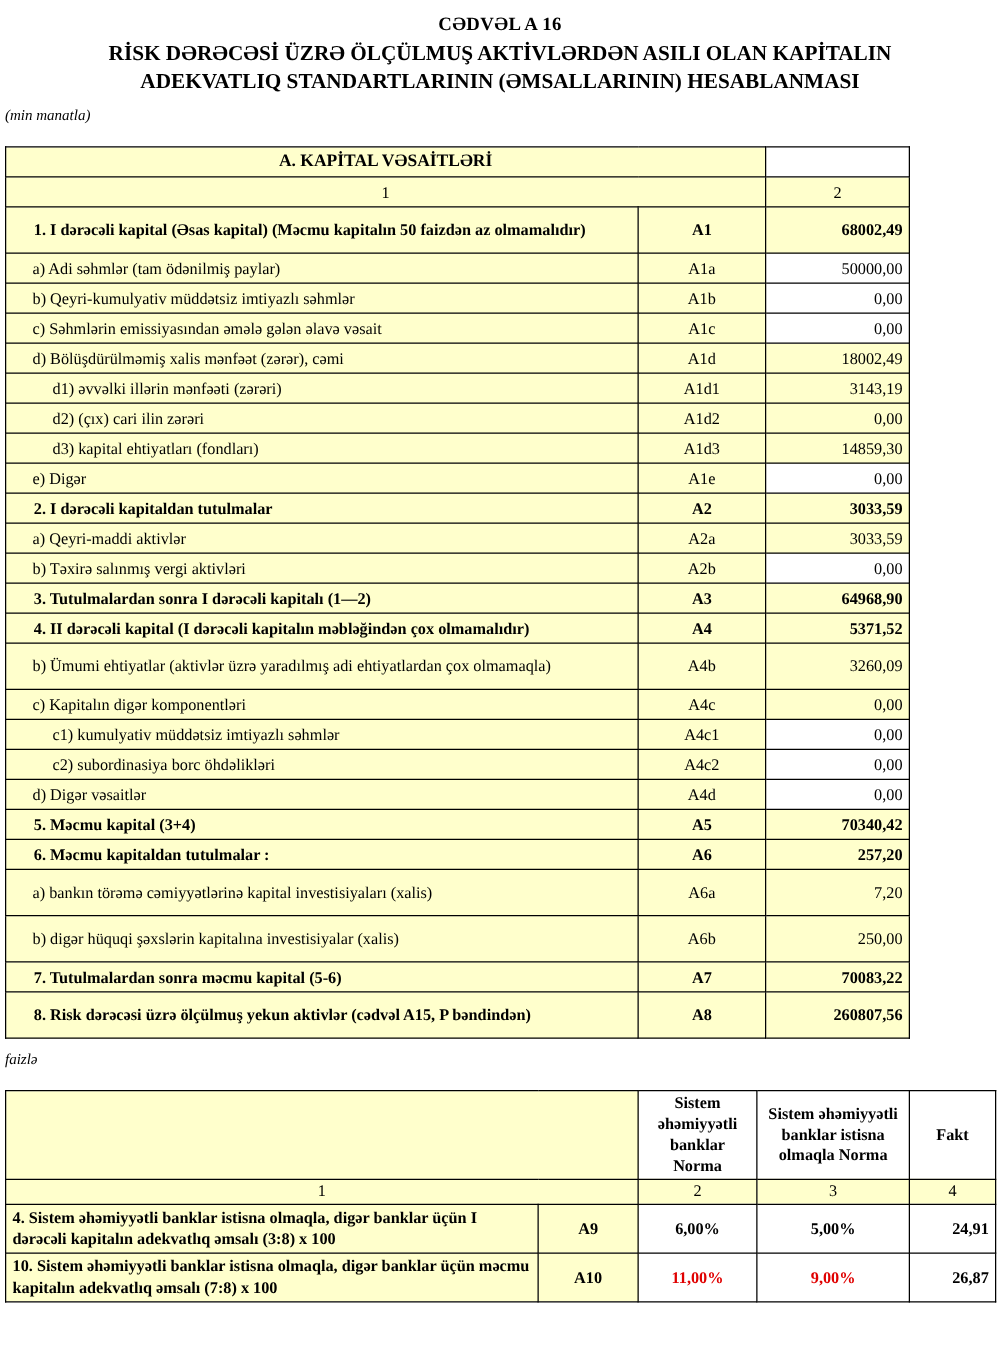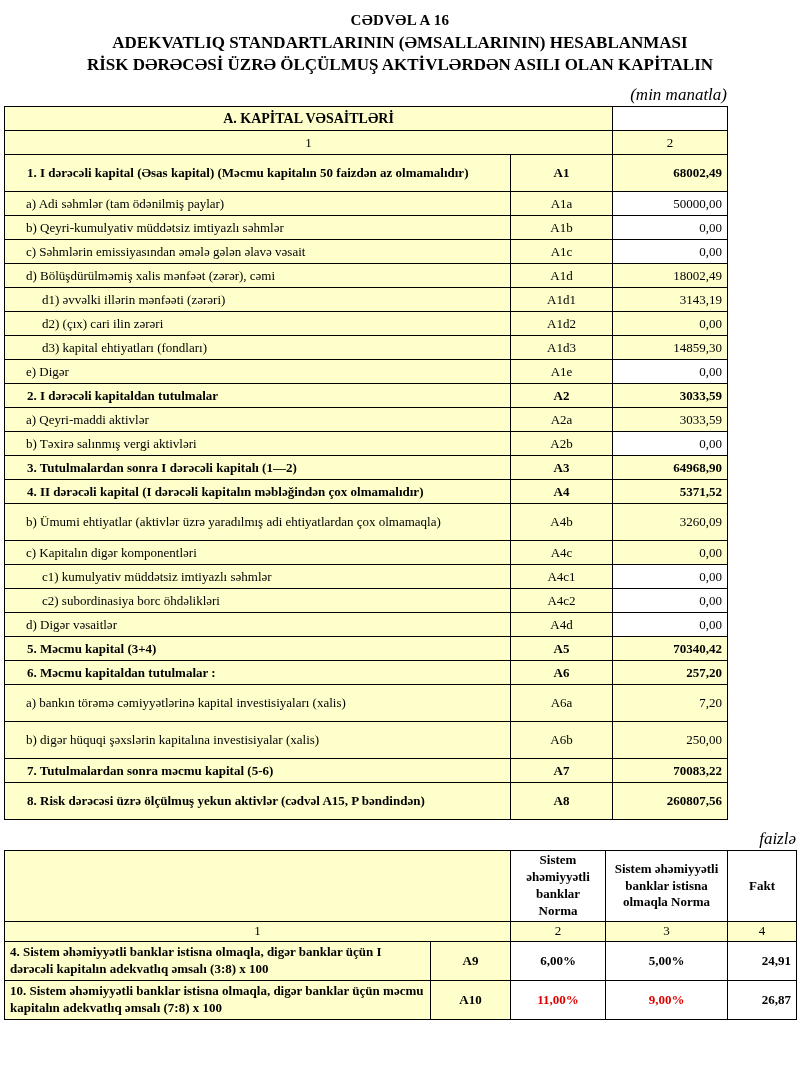--- a/index.html
+++ b/index.html
@@ -4,21 +4,21 @@
 <style>
   html, body { margin: 0; padding: 0; }
   body {
     width: 800px; min-height: 1076px;
     background: #ffffff; color: #000000;
     font-family: "Liberation Serif", serif;
   }
   .page { padding: 10px 4px 24px 4px; }
   .table-no { font-size: 15px; font-weight: bold; text-align: center; margin-top: 2px; letter-spacing: .3px; }
   .main-title { font-size: 17px; font-weight: bold; text-align: center; line-height: 1.3; margin-top: 3px; }
-  .note { font-size: 17px; font-style: italic; text-align: right; margin: 9px 2px 1px 0; }
+  .note { font-size: 12px; font-style: italic; text-align: left; margin: 9px 2px 17px 0; }
   .note.w1 { width: 723px; }
   .note.w2 { width: 792px; }
 
   table { border-collapse: collapse; table-layout: fixed; }
   td {
     border: 1px solid var(--border-black, #000);
     background: var(--cell-yellow, #ffffcc);
     font-size: 13px; padding: 1px 5px;
     vertical-align: middle; word-wrap: break-word;
   }
@@ -44,22 +44,22 @@
   .t2 tbody tr { height: 39px; }
   .t2 .label { line-height: 1.3; }
 </style>
 </head>
 <body>
 
 <div class="page">
 
   <div class="table-no">CƏDVƏL A 16</div>
   <div class="main-title">
+    <div>RİSK DƏRƏCƏSİ ÜZRƏ ÖLÇÜLMUŞ AKTİVLƏRDƏN ASILI OLAN KAPİTALIN</div>
     <div>ADEKVATLIQ STANDARTLARININ (ƏMSALLARININ) HESABLANMASI</div>
-    <div>RİSK DƏRƏCƏSİ ÜZRƏ ÖLÇÜLMUŞ AKTİVLƏRDƏN ASILI OLAN KAPİTALIN</div>
   </div>
 
   <div class="note w1">(min manatla)</div>
 
   <table class="t1">
     <colgroup>
       <col style="width:506px">
         <col style="width:102px">
         <col style="width:115px">
     </colgroup>

